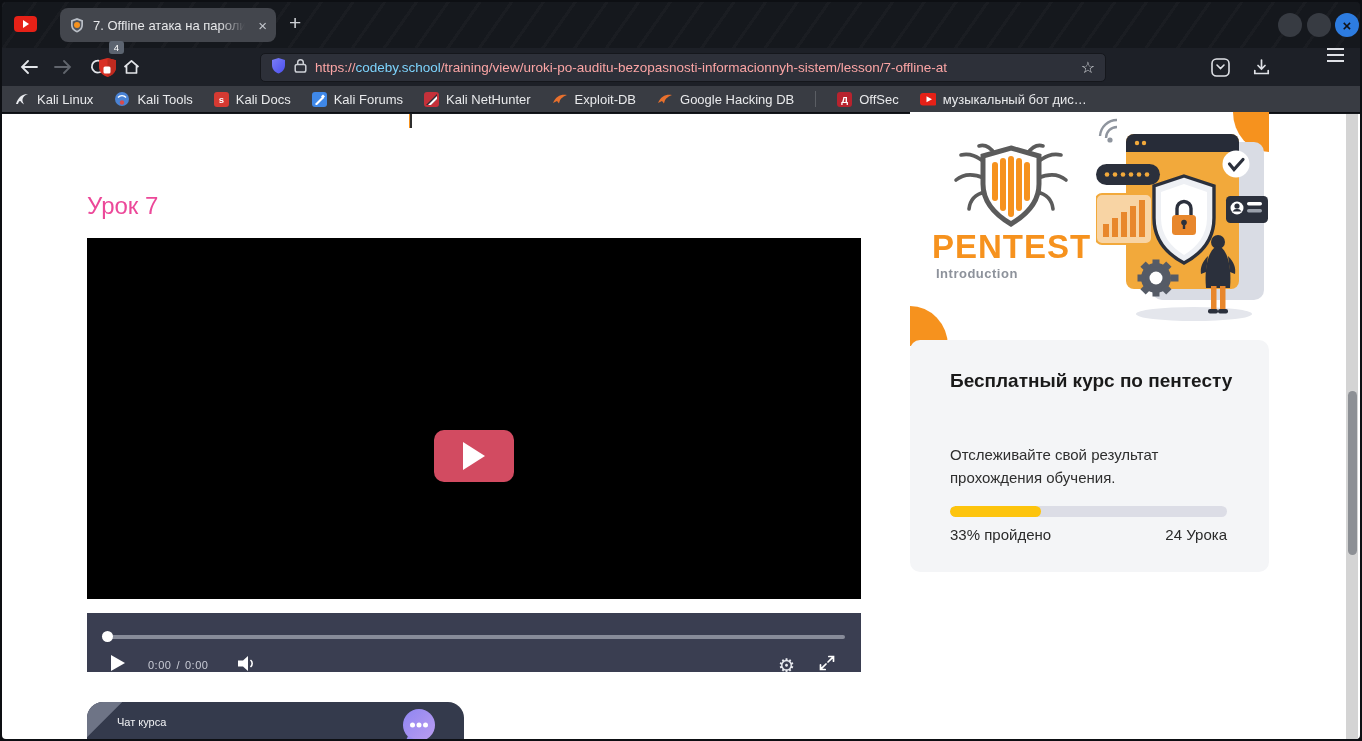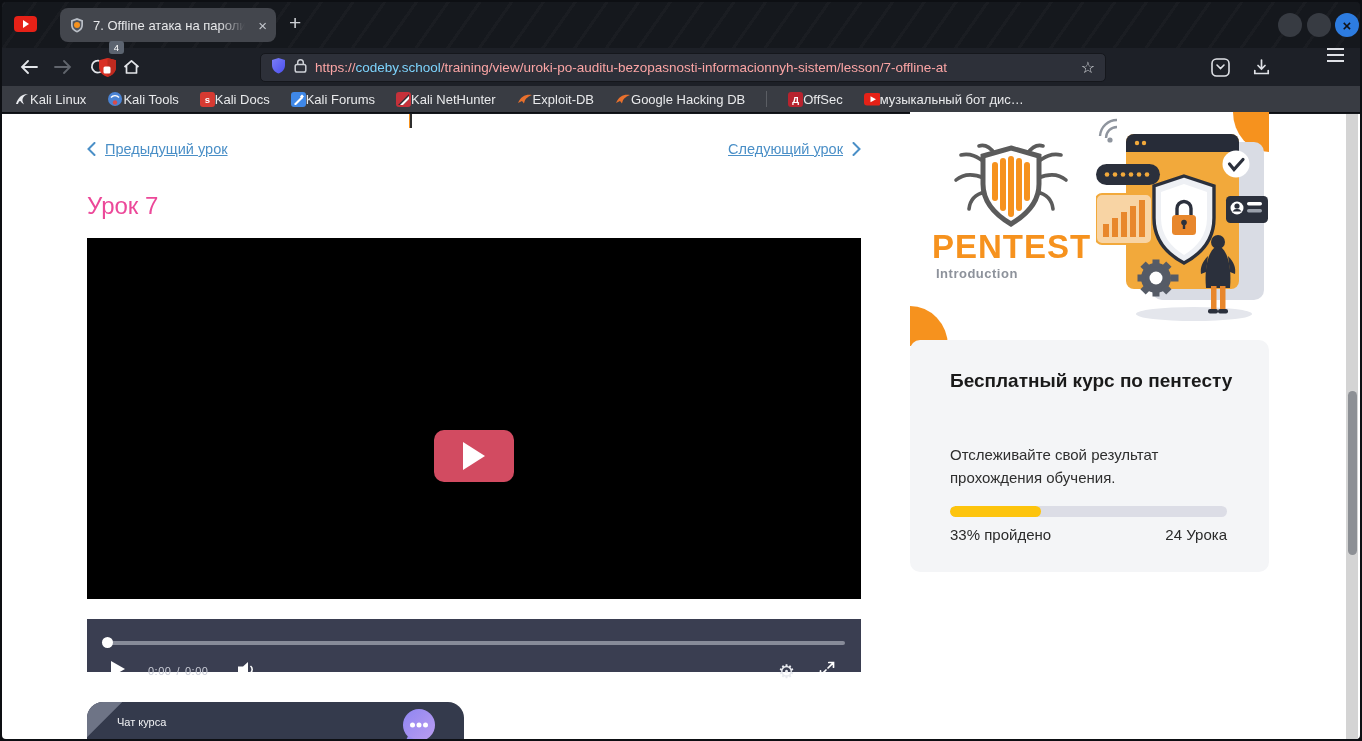--- a/index.html
+++ b/index.html
@@ -39,40 +39,40 @@
   .tool-right { position:absolute; top:0; height:38px; display:flex; align-items:center; }
   .ext-wrap { position:relative; }
   .badge { position:absolute; top:-7px; right:-7px; min-width:15px; height:13px; background:#5c6470;
     border-radius:3px; color:#fff; font-size:9.5px; text-align:center; line-height:13px; padding:0 2px; }
   .hamburger { display:flex; flex-direction:column; gap:4px; }
   .hamburger i { display:block; width:17px; height:2px; background:#dfe1e6; }
 
   
   .bookmarks { position:absolute; left:0; top:84px; width:100%; height:27px; background:#393c43;
     display:flex; align-items:center; padding-left:12px; gap:21px; border-bottom:1px solid #0b0d11; }
-  .bm { display:flex; align-items:center; color:#e9eaec; font-size:13px; cursor:pointer; white-space:nowrap; }
+  .bm { display:flex; align-items:center; gap:7px; color:#e9eaec; font-size:13px; cursor:pointer; white-space:nowrap; }
   .bm-sep { width:1px; height:16px; background:#5b5e64; }
   .ic16 { width:16px; height:16px; display:inline-flex; align-items:center; justify-content:center; }
   .sq { width:15px; height:15px; border-radius:3px; display:flex; align-items:center; justify-content:center;
         color:#fff; font-size:9.5px; font-weight:bold; }
 
   
   .content { position:absolute; left:0; top:112px; width:1358px; height:625px; background:#ffffff; }
   .partial-mark { position:absolute; left:407px; top:0; width:3px; height:14px; background:#2f2f2f; border-left:1px solid #f6921e; }
 
   .lesson-nav { position:absolute; left:85px; top:27px; width:774px; display:flex; justify-content:space-between; }
   .lesson-link { display:flex; align-items:center; gap:9px; color:#4a8fc7; font-size:14.5px; cursor:pointer; }
   .lesson-link span { text-decoration:underline; }
   .page-title { position:absolute; left:85px; top:78px; font-size:24px; color:#ec4899; font-weight:500; }
 
   .player { position:absolute; left:85px; top:124px; width:774px; height:434px; }
   .screen { position:absolute; inset:0 0 73px 0; background:#000; }
   .big-play { position:absolute; left:347px; top:192px; width:80px; height:52px; background:#d24b61;
     border-radius:10px; display:flex; align-items:center; justify-content:center; cursor:pointer; }
-  .controls { position:absolute; left:0; bottom:0; width:100%; height:53px; background:#3a3e51; }
+  .controls { position:absolute; left:0; bottom:0; width:100%; height:59px; background:#3a3e51; }
   .seek { position:absolute; left:16px; right:16px; top:22px; height:4px; background:#878b99; border-radius:2px; cursor:pointer; }
   .seek-dot { position:absolute; left:-1px; top:-4px; width:11px; height:11px; background:#fff; border-radius:50%; }
   .ctl-row { position:absolute; left:0; right:0; top:32px; height:40px; display:flex; align-items:center; }
   .time { color:#c9ccd6; font-size:11px; letter-spacing:0.5px; display:flex; gap:5px; }
   .gear { color:#e8eaef; font-size:19px; line-height:1; cursor:pointer; }
 
   .chat-card { position:absolute; left:85px; top:588px; width:377px; height:45px; background:#343a4c;
     border-radius:16px 16px 0 0; overflow:hidden; }
   .chat-corner { position:absolute; left:0; top:0; width:36px; height:36px;
     background:linear-gradient(to bottom right, #6e7486 48%, transparent 50%); }
@@ -272,34 +272,20 @@
             <polygon points="6.5,3.2 12,6.25 6.5,9.3" fill="#fff"></polygon>
           </svg>
       </span>
         <span>музыкальный бот дис…</span>
     </div>
   </div>
 
   <div class="content">
     <div class="partial-mark"></div>
 
-    <div class="lesson-nav">
-      <div class="lesson-link">
-        <svg width="9" height="14">
-            <path d="M7.5,1 L1.5,7 L7.5,13" stroke="#4a8fc7" stroke-width="2" fill="none" stroke-linecap="round"></path>
-          </svg>
-        <span>Предыдущий урок</span>
-      </div>
-      <div class="lesson-link">
-        <span>Следующий урок</span>
-        <svg width="9" height="14">
-            <path d="M1.5,1 L7.5,7 L1.5,13" stroke="#4a8fc7" stroke-width="2" fill="none" stroke-linecap="round"></path>
-          </svg>
-      </div>
-    </div>
 
     <div class="page-title">Урок 7</div>
 
     <div class="player">
       <div class="screen"></div>
       <div class="big-play">
         <svg width="24" height="28">
             <polygon points="1,0 23,14 1,28" fill="#fff"></polygon>
           </svg>
       </div>

